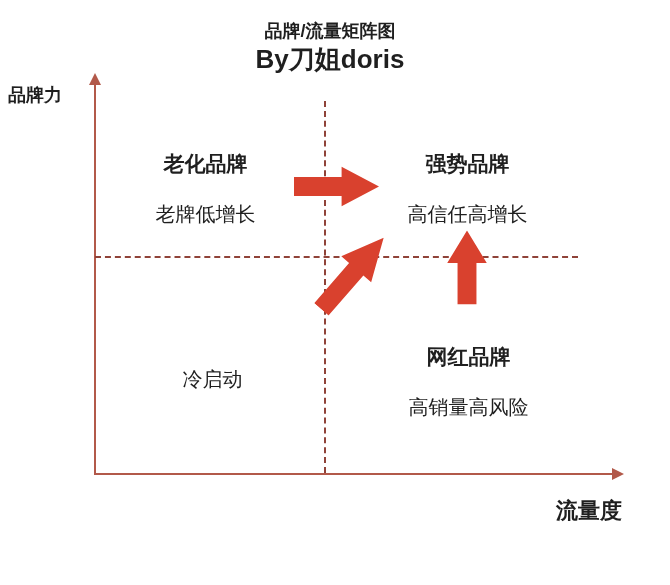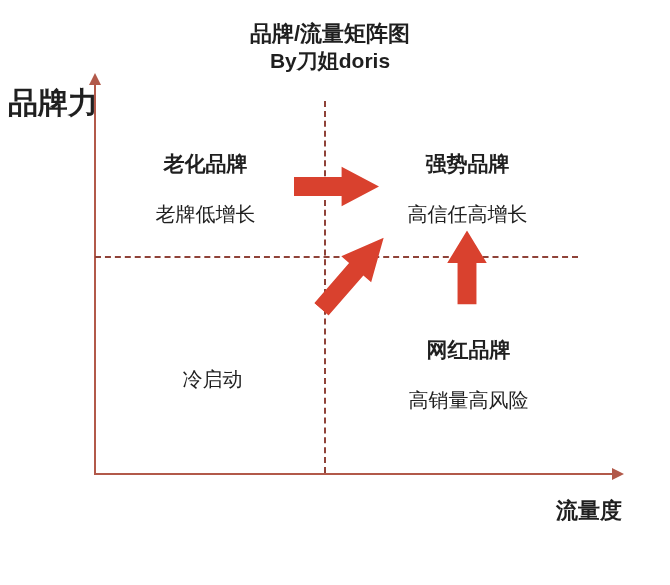--- a/index.html
+++ b/index.html
@@ -19,33 +19,33 @@
   
   .title-block {
     position: absolute;
     top: 20px;
     left: 0;
     width: 660px;
     text-align: center;
     line-height: 1.25;
   }
   .title-line1 {
-    font-size: 22px;
+    font-size: 18px;
     font-weight: bold;
   }
   .title-line2 {
-    font-size: 21px;
+    font-size: 26px;
     font-weight: bold;
   }
   
   .y-axis-label {
     position: absolute;
     left: 8px;
     top: 83px;
-    font-size: 30px;
+    font-size: 18px;
     font-weight: bold;
   }
   .x-axis-label {
     position: absolute;
     left: 556px;
     top: 496px;
     font-size: 22px;
     font-weight: bold;
   }
   
@@ -112,21 +112,21 @@
     font-weight: bold;
     text-align: center;
   }
   .quad .q-desc {
     font-size: 20px;
     margin-top: 23px;
   }
   .quad-tl { left: 118px; top: 150px; width: 175px; }
   .quad-tr { left: 380px; top: 150px; width: 175px; }
   .quad-bl { left: 125px; top: 343px; width: 175px; }
-  .quad-br { left: 380px; top: 336px; width: 177px; }
+  .quad-br { left: 380px; top: 343px; width: 177px; }
   
   .block-arrow {
     position: absolute;
   }
   .block-arrow svg {
     display: block;
     width: 100%;
     height: 100%;
   }
   .arrow-right { left: 294px; top: 165px; width: 85px; height: 43px; }

